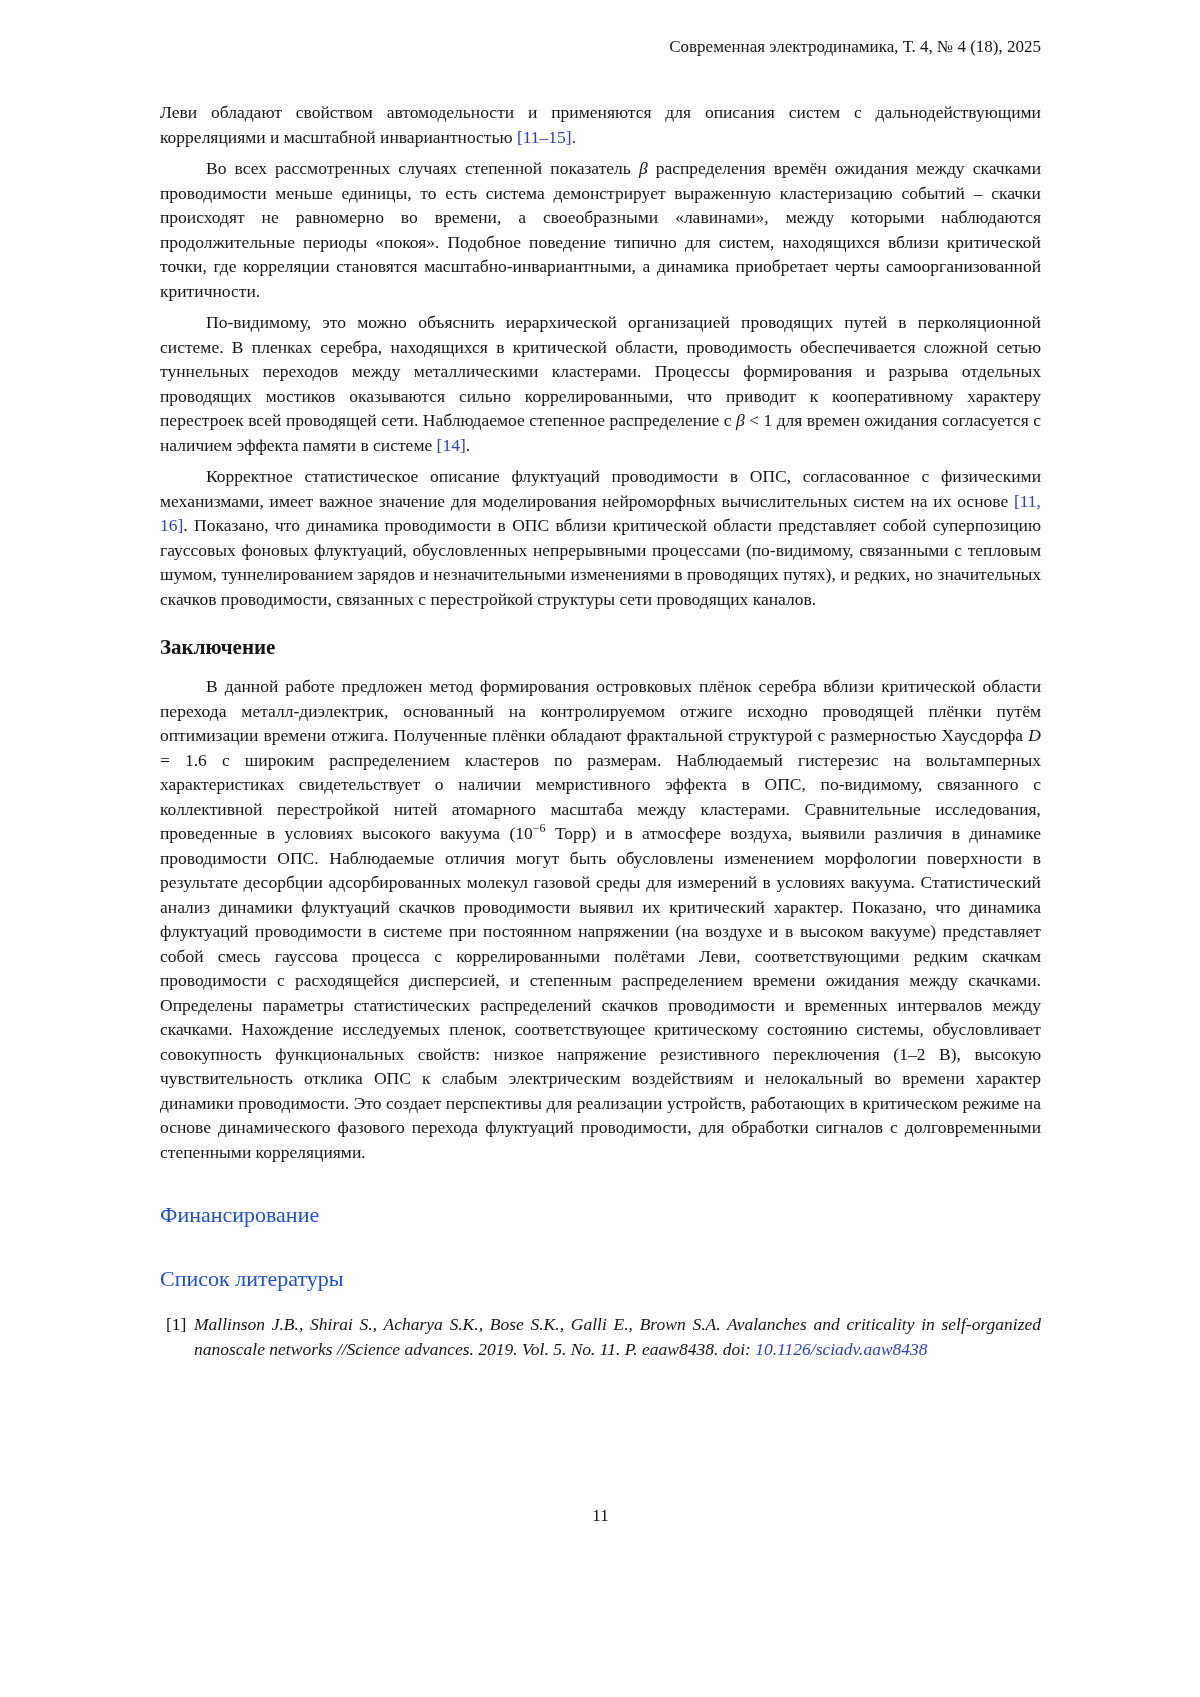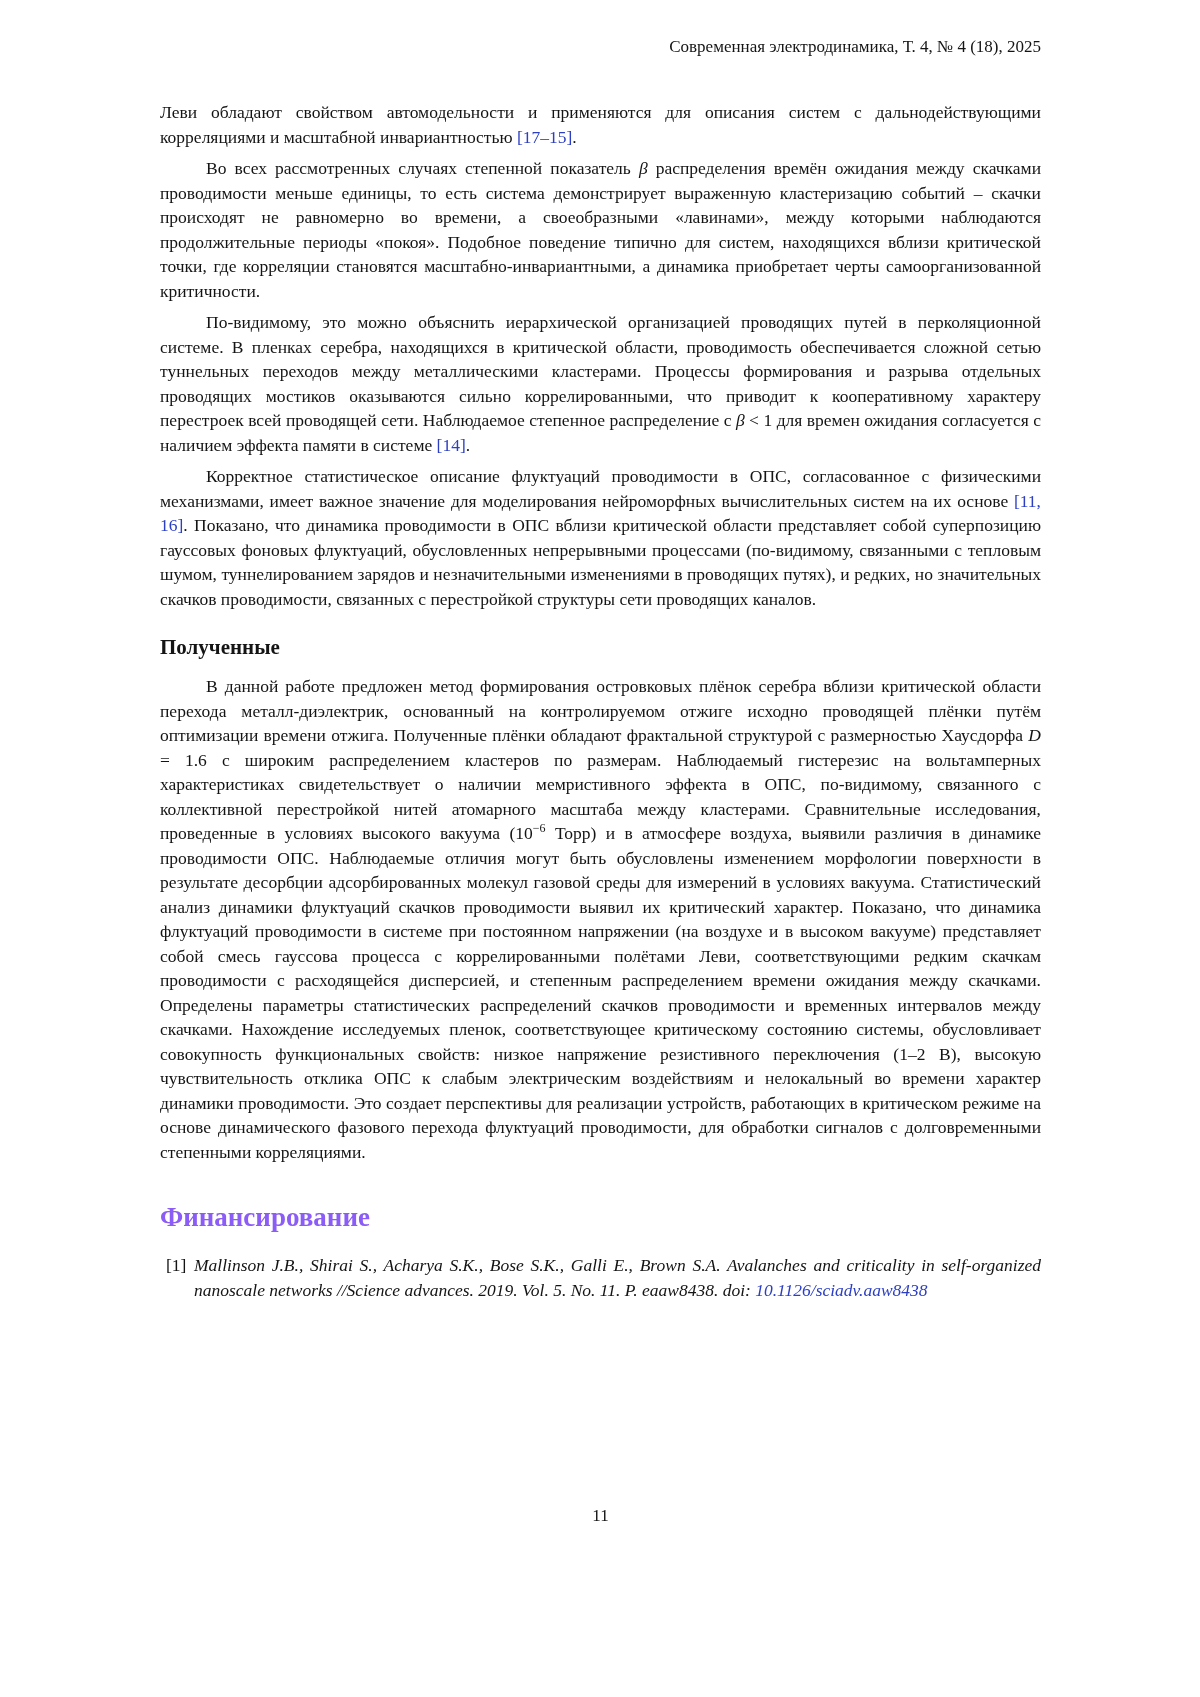--- a/index.html
+++ b/index.html
@@ -59,24 +59,24 @@
     font-size: 12px;
     line-height: 0;
   }
   h2.subsection {
     font-size: 21px;
     font-weight: bold;
     margin: 24px 0 14px 0;
     color: #141414;
   }
   h2.section-big {
-    font-size: 27px;
-    font-weight: bold;
+    font-size: 22px;
+    font-weight: normal;
     margin: 38px 0 20px 0;
-    color: #8b5cf6;
+    color: #1d4ed8;
   }
   .ref-list { margin-top: 4px; }
   .ref-item {
     display: flex;
     align-items: flex-start;
     font-size: 17.5px;
     line-height: 24.5px;
   }
   .ref-label {
     flex: 0 0 34px;
@@ -104,35 +104,36 @@
 <body>
 
 <div class="page">
 
   <header class="running-head">
     <span>Современная электродинамика, Т. 4, № 4 (18), 2025</span>
   </header>
 
   <main class="content">
 
-    <p class="para noindent"><span>Леви обладают свойством автомодельности и применяются для описания систем с дальнодействующими корреляциями и масштабной инвариантностью </span><a class="cite">[17–15]</a><span>.</span></p>
+    <p class="para noindent"><span>Леви обладают свойством автомодельности и применяются для описания систем с дальнодействующими корреляциями и масштабной инвариантностью </span><a class="cite">[11–15]</a><span>.</span></p>
 
     <p class="para"><span>Во всех рассмотренных случаях степенной показатель </span><span class="mvar">β</span><span> распределения времён ожидания между скачками проводимости меньше единицы, то есть система демонстрирует выраженную кластеризацию событий – скачки происходят не равномерно во времени, а своеобразными «лавинами», между которыми наблюдаются продолжительные периоды «покоя». Подобное поведение типично для систем, находящихся вблизи критической точки, где корреляции становятся масштабно-инвариантными, а динамика приобретает черты самоорганизованной критичности.</span></p>
 
     <p class="para"><span>По-видимому, это можно объяснить иерархической организацией проводящих путей в перколяционной системе. В пленках серебра, находящихся в критической области, проводимость обеспечивается сложной сетью туннельных переходов между металлическими кластерами. Процессы формирования и разрыва отдельных проводящих мостиков оказываются сильно коррелированными, что приводит к кооперативному характеру перестроек всей проводящей сети. Наблюдаемое степенное распределение с </span><span class="mvar">β</span><span> &lt; 1 для времен ожидания согласуется с наличием эффекта памяти в системе </span><a class="cite">[14]</a><span>.</span></p>
 
     <p class="para"><span>Корректное статистическое описание флуктуаций проводимости в ОПС, согласованное с физическими механизмами, имеет важное значение для моделирования нейроморфных вычислительных систем на их основе </span><a class="cite">[11, 16]</a><span>. Показано, что динамика проводимости в ОПС вблизи критической области представляет собой суперпозицию гауссовых фоновых флуктуаций, обусловленных непрерывными процессами (по-видимому, связанными с тепловым шумом, туннелированием зарядов и незначительными изменениями в проводящих путях), и редких, но значительных скачков проводимости, связанных с перестройкой структуры сети проводящих каналов.</span></p>
 
-    <h2 class="subsection">Полученные</h2>
+    <h2 class="subsection">Заключение</h2>
 
     <p class="para"><span>В данной работе предложен метод формирования островковых плёнок серебра вблизи критической области перехода металл-диэлектрик, основанный на контролируемом отжиге исходно проводящей плёнки путём оптимизации времени отжига. Полученные плёнки обладают фрактальной структурой с размерностью Хаусдорфа </span><span class="mvar">D</span><span> = 1.6 с широким распределением кластеров по размерам. Наблюдаемый гистерезис на вольтамперных характеристиках свидетельствует о наличии мемристивного эффекта в ОПС, по-видимому, связанного с коллективной перестройкой нитей атомарного масштаба между кластерами. Сравнительные исследования, проведенные в условиях высокого вакуума (10</span><sup class="msup">−6</sup><span> Торр) и в атмосфере воздуха, выявили различия в динамике проводимости ОПС. Наблюдаемые отличия могут быть обусловлены изменением морфологии поверхности в результате десорбции адсорбированных молекул газовой среды для измерений в условиях вакуума. Статистический анализ динамики флуктуаций скачков проводимости выявил их критический характер. Показано, что динамика флуктуаций проводимости в системе при постоянном напряжении (на воздухе и в высоком вакууме) представляет собой смесь гауссова процесса с коррелированными полётами Леви, соответствующими редким скачкам проводимости с расходящейся дисперсией, и степенным распределением времени ожидания между скачками. Определены параметры статистических распределений скачков проводимости и временных интервалов между скачками. Нахождение исследуемых пленок, соответствующее критическому состоянию системы, обусловливает совокупность функциональных свойств: низкое напряжение резистивного переключения (1–2 В), высокую чувствительность отклика ОПС к слабым электрическим воздействиям и нелокальный во времени характер динамики проводимости. Это создает перспективы для реализации устройств, работающих в критическом режиме на основе динамического фазового перехода флуктуаций проводимости, для обработки сигналов с долговременными степенными корреляциями.</span></p>
 
     <h2 class="section-big">Финансирование</h2>
 
 
+    <h2 class="section-big">Список литературы</h2>
 
     <div class="ref-list">
       <div class="ref-item">
         <span class="ref-label">[1]</span>
         <span class="ref-text"><span>Mallinson J.B., Shirai S., Acharya S.K., Bose S.K., Galli E., Brown S.A. Avalanches and criticality in self-organized nanoscale networks //Science advances. 2019. Vol. 5. No. 11. P. eaaw8438. doi: </span><a class="cite">10.1126/sciadv.aaw8438</a></span>
       </div>
     </div>
 
   </main>
 

